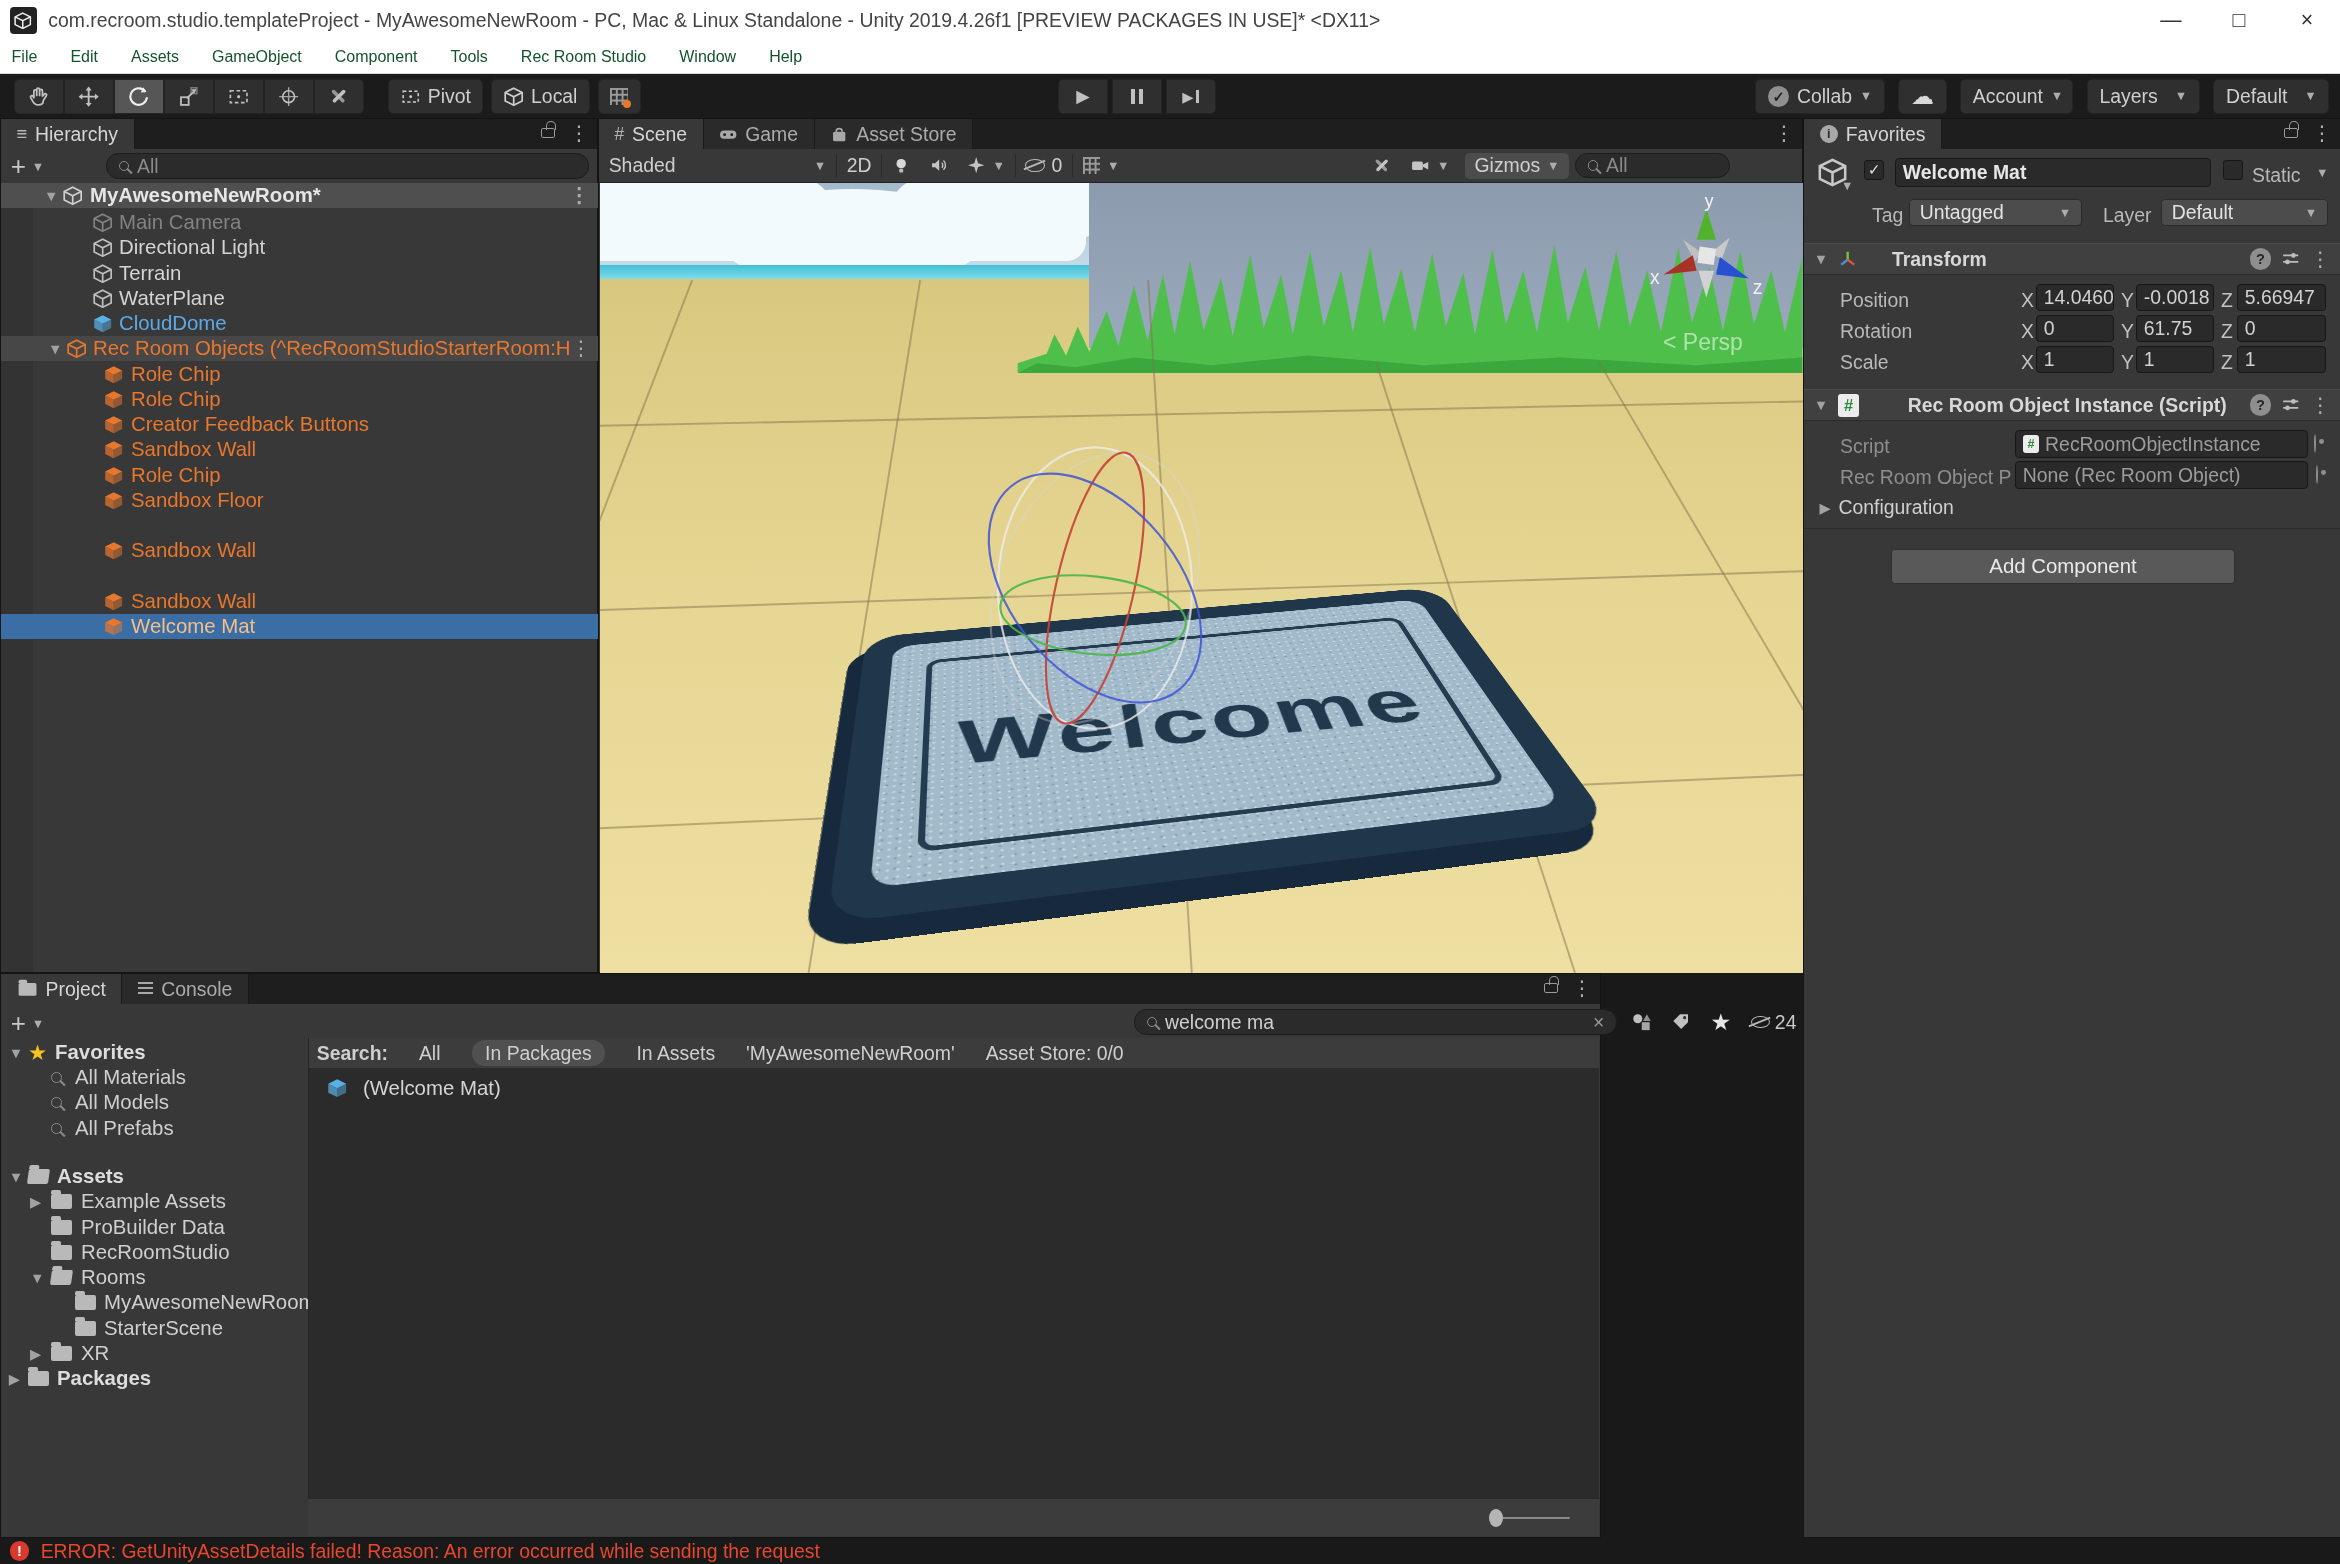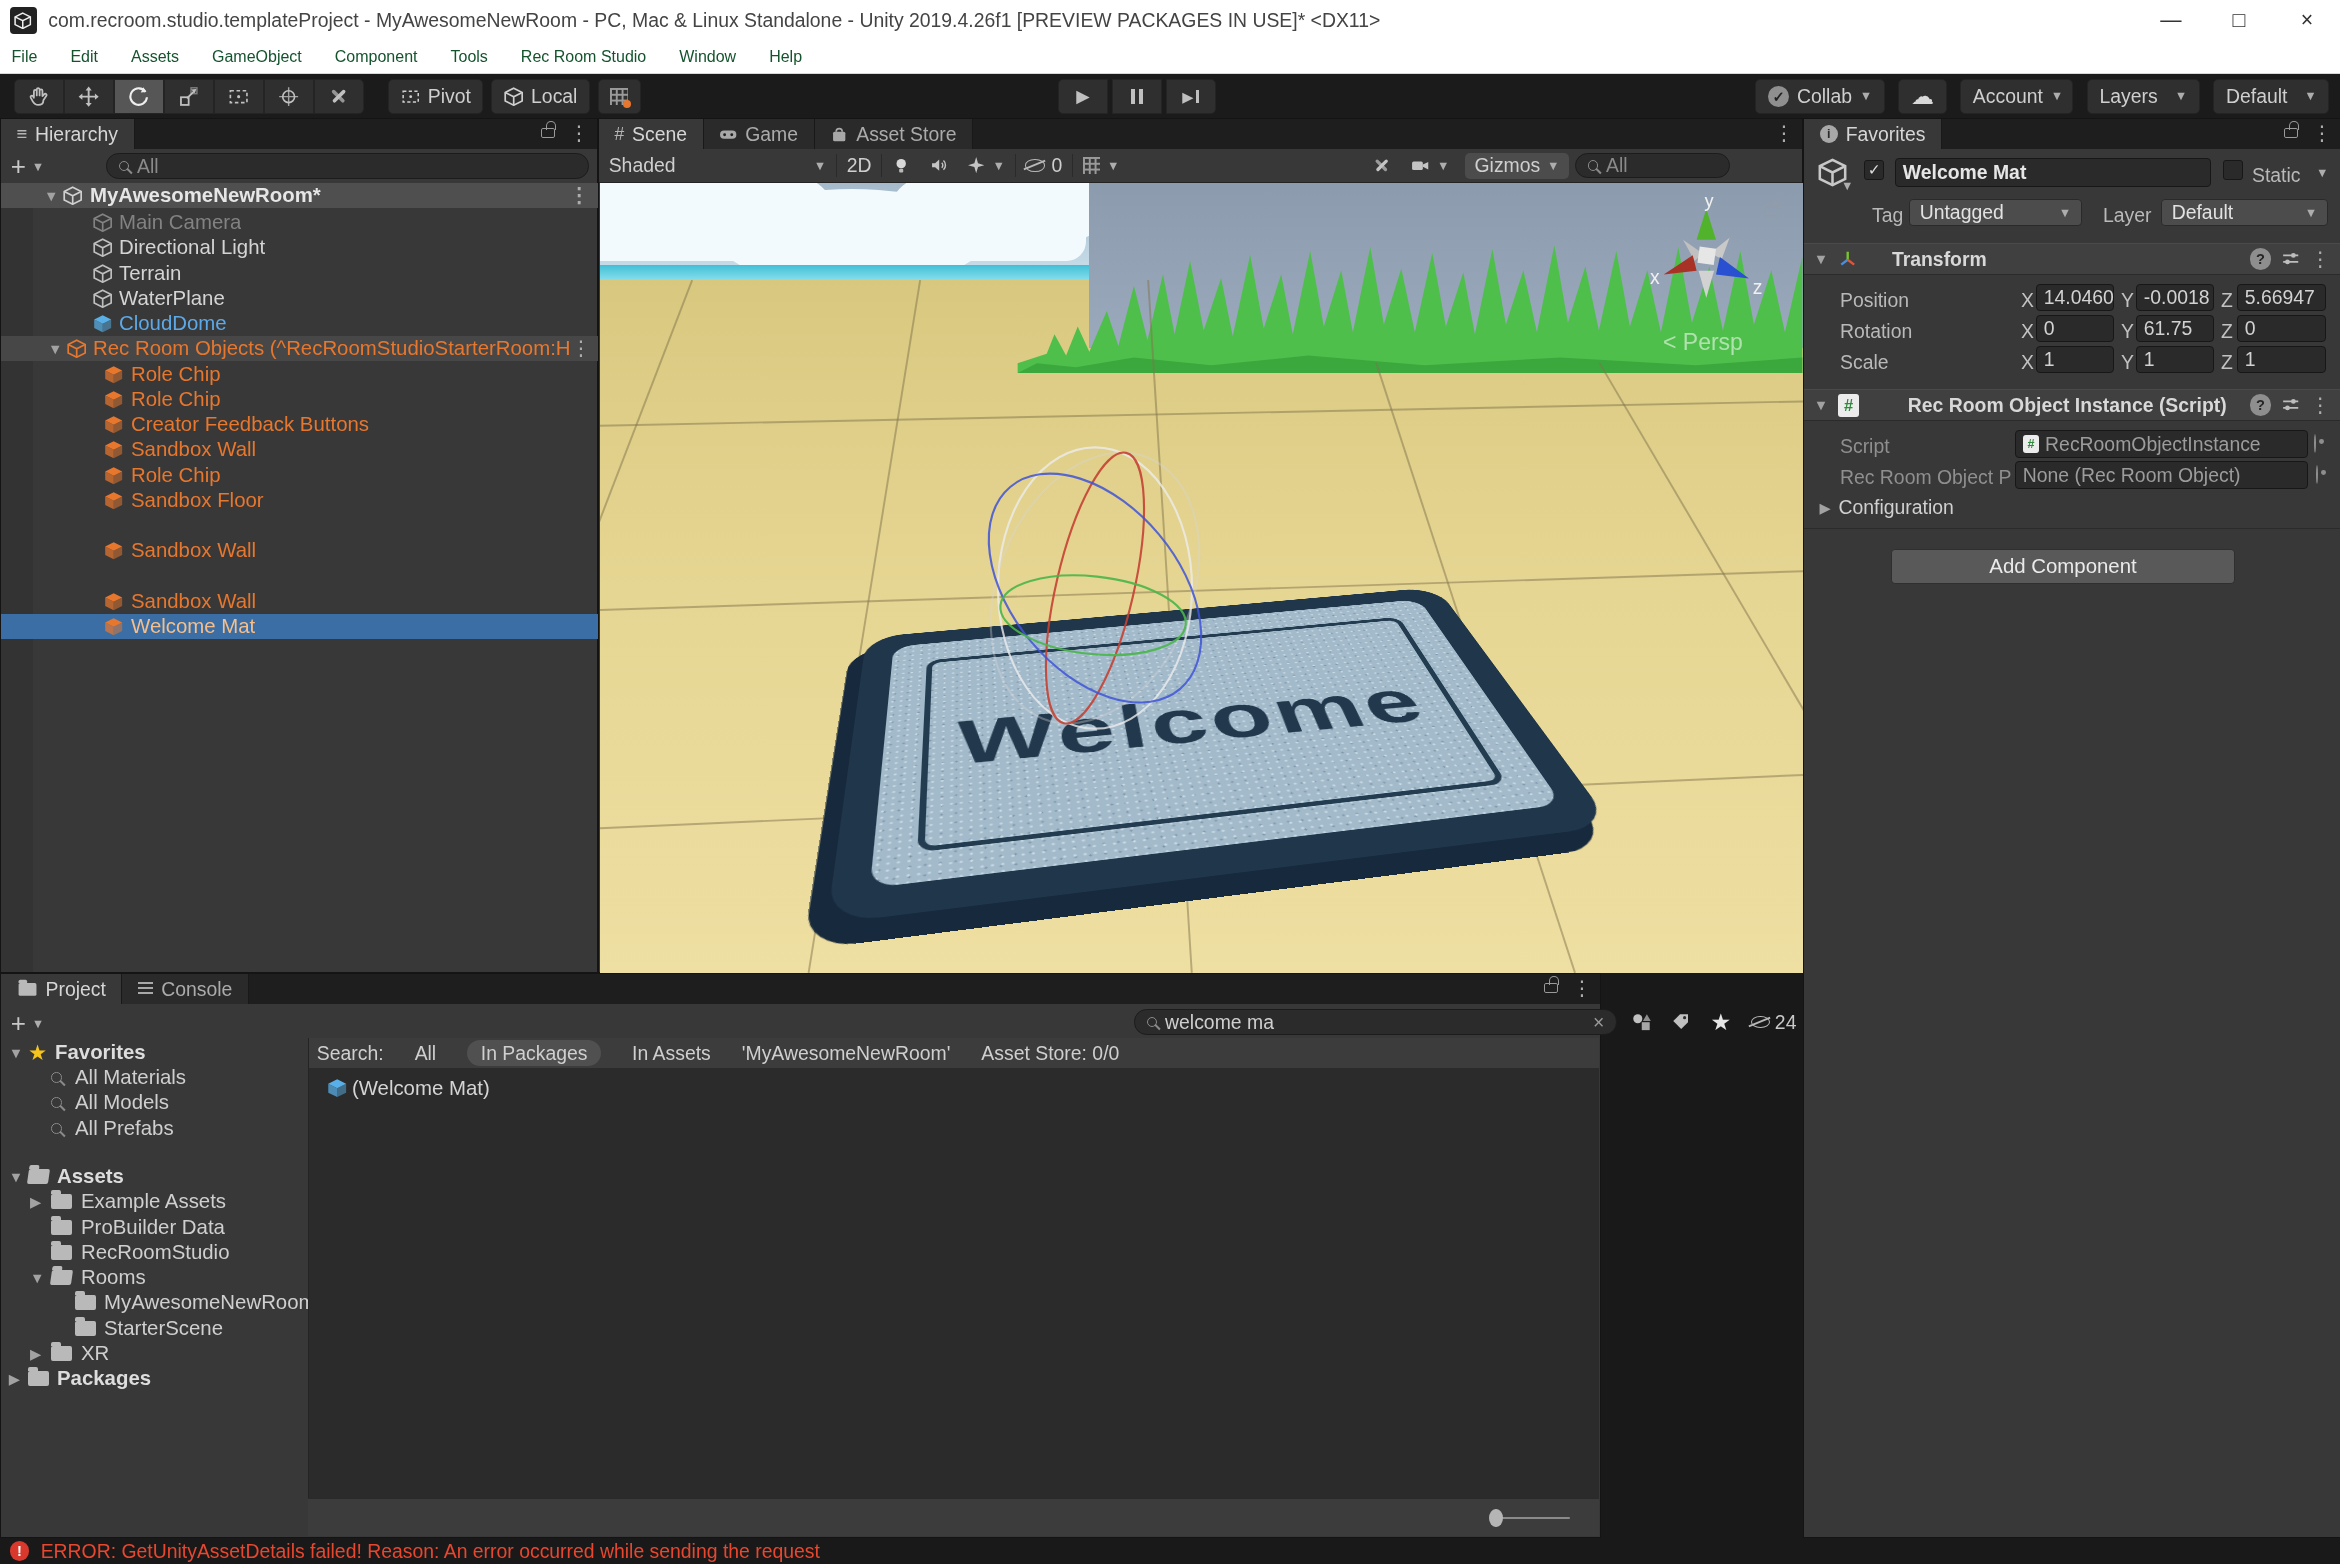--- a/index.html
+++ b/index.html
@@ -816,28 +816,28 @@
     <span style="position:absolute;left:80px">XR</span>
   </div>
   <div class="prow" style="top:392px">
     <span class="arrow" style="position:absolute;left:7.8px">▶</span>
     <span class="folder" style="position:absolute;left:27px"></span>
     <span class="bold" style="position:absolute;left:56px">Packages</span>
   </div>
 
   <div id="projbody-right">
     <div class="chiprow">
-      <span style="font-weight:normal">Search:</span>
+      <span style="font-weight:bold">Search:</span>
       <span>All</span>
       <span class="chip-pill">In Packages</span>
       <span>In Assets</span>
       <span>'MyAwesomeNewRoom'</span>
       <span>Asset Store: 0/0</span>
     </div>
-    <div class="row" style="position:absolute;left:17.5px;top:39px;gap:5px">
+    <div class="row" style="position:absolute;left:17.5px;top:39px;gap:16px">
       <svg class="ic" width="20.4" height="20.4" style="color:#59B0E8" viewBox="0 0 21 21">
           <use href="#cube"></use>
         </svg>
       <span style="font-size:20.4px;color:#D4D4D4">(Welcome Mat)</span>
     </div>
   </div>
 
   <div id="projbottom">
     <div class="slider-track">
       <div class="slider-thumb"></div>

